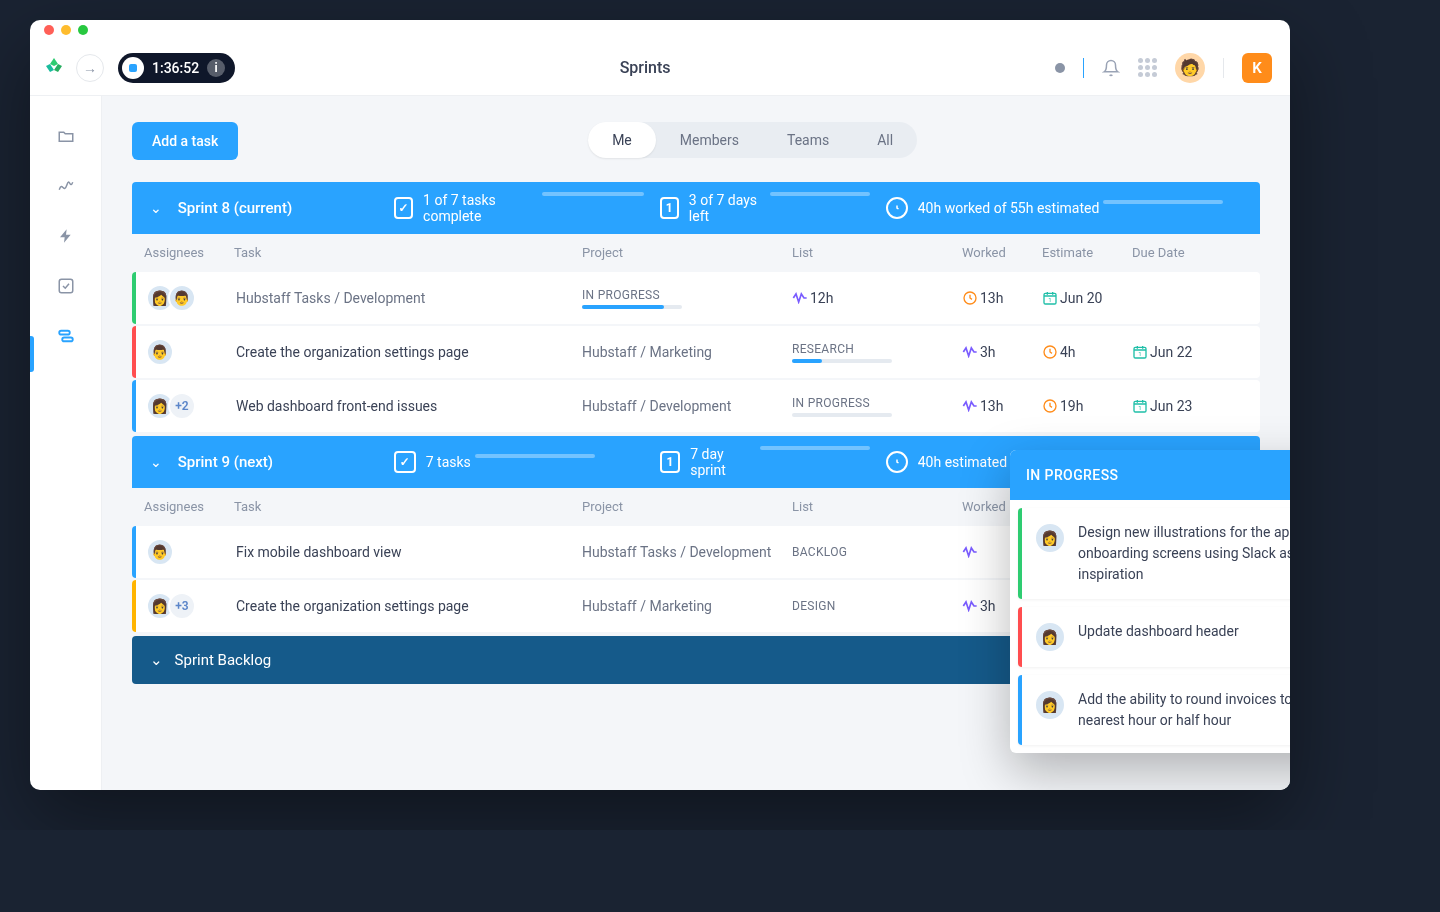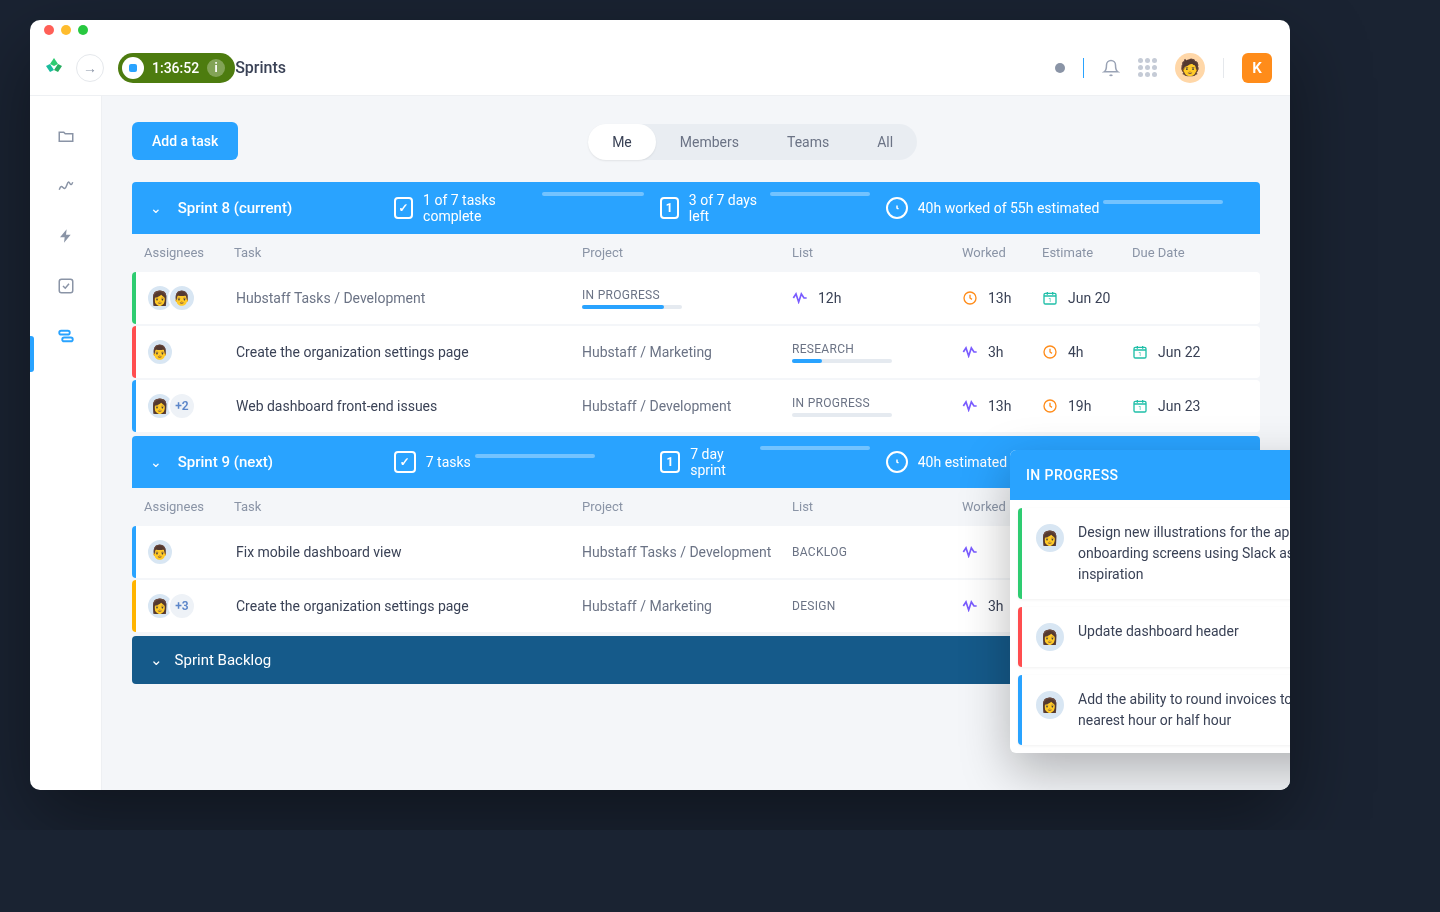--- a/index.html
+++ b/index.html
@@ -45,41 +45,41 @@
   width: 28px; height: 28px;
   border-radius: 50%;
   border: 1px solid #e5e8ec;
   display:flex;align-items:center;justify-content:center;
   color:#8a94a6;
   font-size: 14px;
   margin-right: 14px;
 }
 .timer-pill {
   display:flex; align-items:center; gap:8px;
-  background:#4d7c0f;
+  background:#0f172a;
   color:#fff;
   height: 30px;
   border-radius: 15px;
   padding: 0 10px 0 4px;
   font-size: 14px;
   font-weight:500;
 }
 .timer-btn {
   width:22px;height:22px;border-radius:50%;
   background:#fff;
   display:flex;align-items:center;justify-content:center;
 }
 .timer-square { width:8px;height:8px;background:#29a3ff;border-radius:2px; }
 .timer-info {
   width:18px;height:18px;border-radius:50%;
   background:rgba(255,255,255,0.3);
   color:#fff;font-size:12px;font-weight:700;
   display:flex;align-items:center;justify-content:center;
 }
-.page-title { flex:1; color:#3a4256; font-size:16px; font-weight:500;}
+.page-title { flex:1; text-align:center; color:#3a4256; font-size:16px; font-weight:500;}
 .top-actions { display:flex; align-items:center; gap:18px; }
 .status-dot { width:10px;height:10px;border-radius:50%;background:#8a94a6; }
 .vline { width:1px; height:20px; background:#29a3ff; }
 .bell { color:#9aa3b5; font-size:18px; }
 .grid-icon { display:grid; grid-template-columns:repeat(3,5px); grid-gap:2px; }
 .grid-icon span { width:5px;height:5px;border-radius:50%; background:#c5cbd6; }
 .avatar-sm { width:30px;height:30px;border-radius:50%; background:#ffd7a8; display:flex;align-items:center;justify-content:center;font-size:16px; }
 .user-badge { width:30px;height:30px;border-radius:6px;background:#ff8c1a;color:#fff;font-weight:600;display:flex;align-items:center;justify-content:center;font-size:15px; }
 
 .body { flex:1; display:flex; min-height:0; }
@@ -87,21 +87,21 @@
   width: 72px;
   border-right: 1px solid #eef0f3;
   display:flex; flex-direction:column; align-items:center;
   padding-top: 30px; gap:30px;
   position:relative;
 }
 .side-item { width:20px;height:20px; color:#8a94a6; display:flex;align-items:center;justify-content:center; }
 .side-marker { position:absolute; left:0; top: 240px; width:4px; height:36px; background:#29a3ff; border-radius:0 3px 3px 0; }
 
 .main { flex:1; background:#f4f6f9; padding: 26px 30px; overflow:auto; }
-.main-top { display:flex; align-items:flex-end; gap: 7px; margin-bottom: 22px; }
+.main-top { display:flex; align-items:flex-start; gap: 7px; margin-bottom: 22px; }
 .add-task-btn { background:#29a3ff;color:#fff;border:none;height:38px;padding:0 20px;border-radius:6px;font-size:14px;font-weight:500; }
 .segmented { display:flex; background:#e9edf2; border-radius:20px; height:36px; align-items:center; margin:0 auto; }
 .seg { padding:0 24px; height:36px; display:flex;align-items:center; color:#6b7385; font-size:14px; border-radius:20px; }
 .seg.active { background:#fff; color:#3a4256; box-shadow:0 1px 2px rgba(0,0,0,0.08);}
 .search-box { display:flex;align-items:center;gap:8px;background:#fff;border:1px solid #e0e4ea;border-radius:6px;height:36px;padding:0 12px; width:220px;}
 .search-box input { border:none;outline:none;font-size:14px;color:#6b7385;flex:1;background:transparent; }
 
 .sprint-header {
   background:#29a3ff; color:#fff; height:52px;
   display:flex; align-items:center; padding:0 18px; border-radius:4px 4px 0 0;
@@ -141,21 +141,21 @@
 .assignees { display:flex; gap:-4px; }
 .av { width:28px;height:28px;border-radius:50%;background:#d8e6f3;display:inline-flex;align-items:center;justify-content:center;font-size:14px;border:2px solid #fff; }
 .av + .av { margin-left:-6px; }
 .av.more { background:#eef2f7;color:#5b85c9;font-size:12px;font-weight:600; }
 
 .task-name, .proj, .list, .worked, .est, .due { font-size:14px; color:#3a4256; }
 .proj { color:#6b7385; }
 .status-label { font-size:12px;color:#6b7385;letter-spacing:.3px; }
 .status-bar { width:100px;height:4px;background:#e5eaf0;border-radius:2px;margin-top:3px; }
 .status-bar .fill { height:100%;background:#29a3ff;border-radius:2px; }
-.iconcell { display:flex;align-items:center;gap:10px;font-size:14px;color:#3a4256; }
+.iconcell { display:flex;align-items:center;gap:2px;font-size:14px;color:#3a4256; }
 
 .sprint-gap { height: 4px; }
 
 .backlog-bar {
   background:#155a8a; color:#fff; height:48px;
   display:flex;align-items:center;gap:12px;padding:0 18px;border-radius:4px;margin-top:4px;
   font-size:15px;
 }
 
 .float-card {

